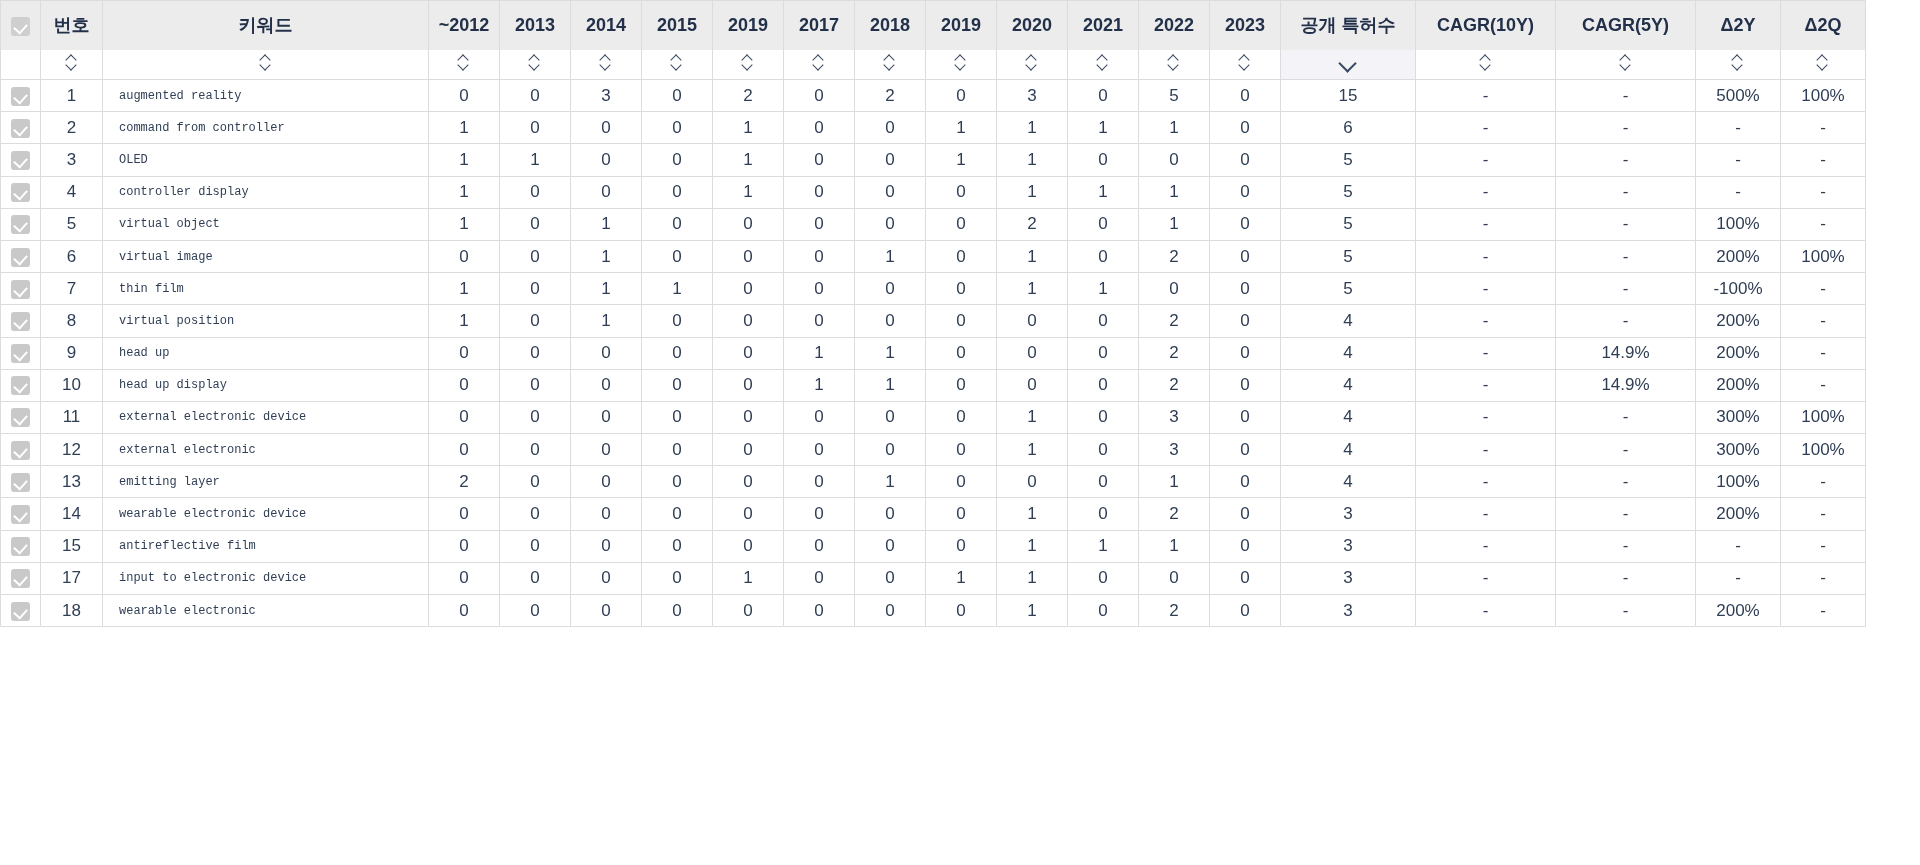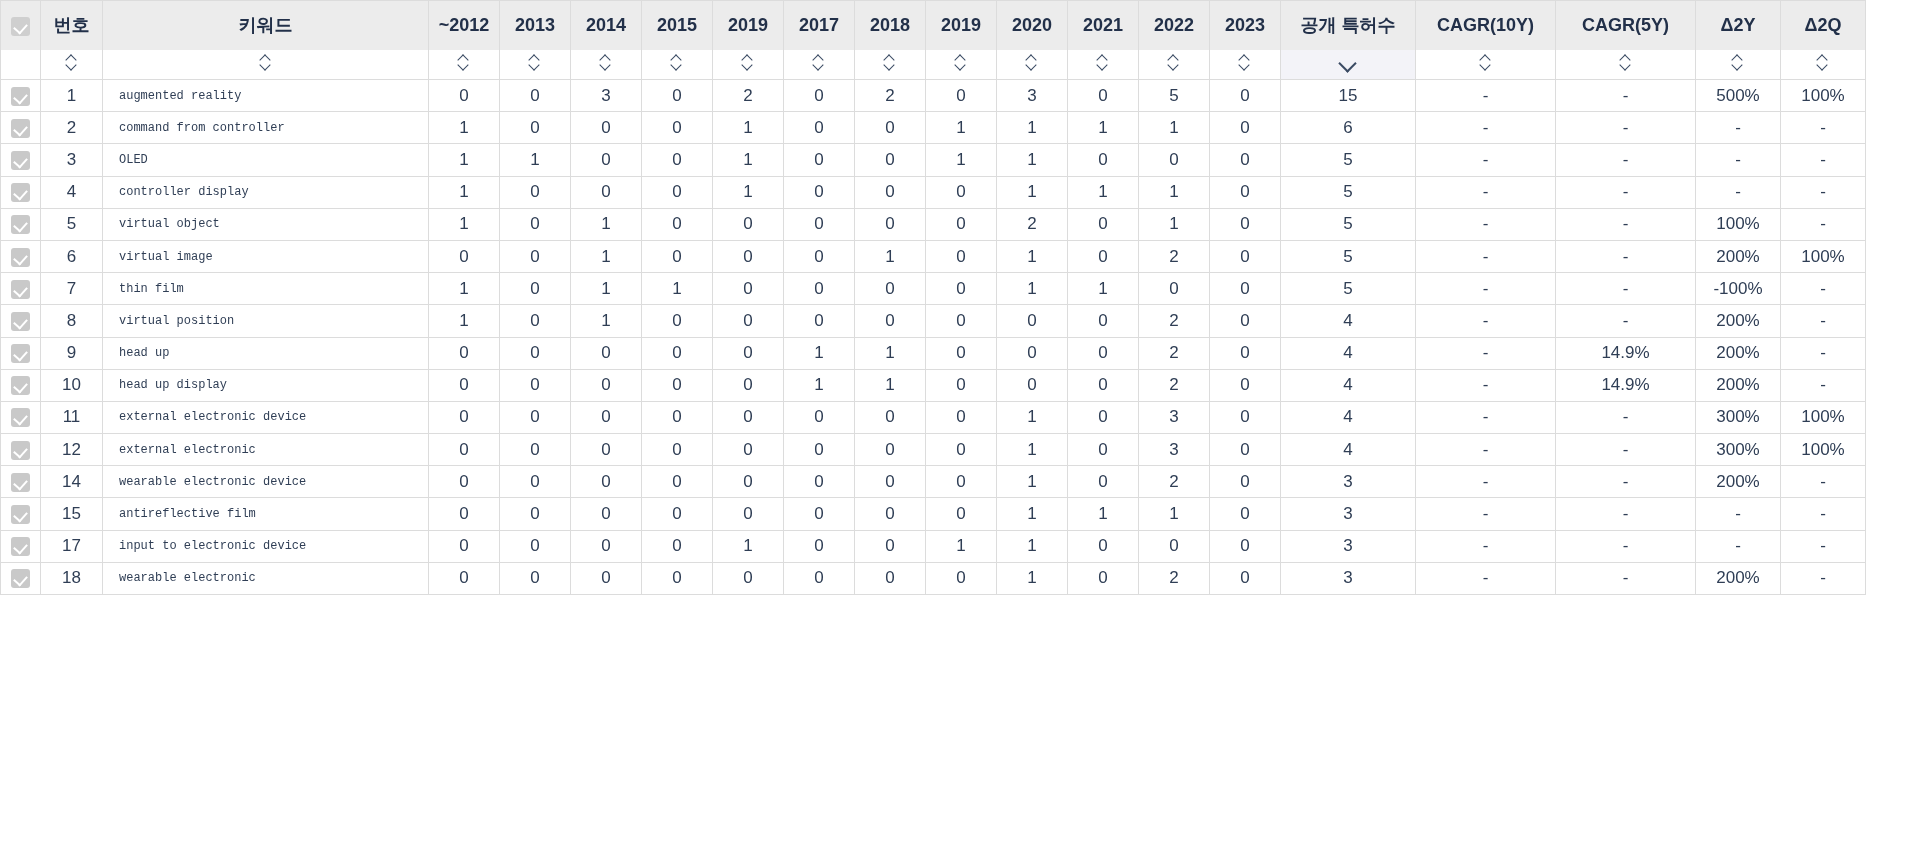--- a/index.html
+++ b/index.html
@@ -452,20 +452,42 @@
           <td class="yr-col">3</td>
           <td class="yr-col">0</td>
           <td class="total-col">4</td>
           <td class="cagr-col">-</td>
           <td class="cagr-col">-</td>
           <td class="delta-col">300%</td>
           <td class="delta-col">100%</td>
         </tr>
         <tr>
           <td class="check-col"><span class="cb"></span></td>
+          <td class="num-col">13</td>
+          <td class="kw-col">emitting layer</td>
+          <td class="yr-col">2</td>
+          <td class="yr-col">0</td>
+          <td class="yr-col">0</td>
+          <td class="yr-col">0</td>
+          <td class="yr-col">0</td>
+          <td class="yr-col">0</td>
+          <td class="yr-col">1</td>
+          <td class="yr-col">0</td>
+          <td class="yr-col">0</td>
+          <td class="yr-col">0</td>
+          <td class="yr-col">1</td>
+          <td class="yr-col">0</td>
+          <td class="total-col">4</td>
+          <td class="cagr-col">-</td>
+          <td class="cagr-col">-</td>
+          <td class="delta-col">100%</td>
+          <td class="delta-col">-</td>
+        </tr>
+        <tr>
+          <td class="check-col"><span class="cb"></span></td>
           <td class="num-col">14</td>
           <td class="kw-col">wearable electronic device</td>
           <td class="yr-col">0</td>
           <td class="yr-col">0</td>
           <td class="yr-col">0</td>
           <td class="yr-col">0</td>
           <td class="yr-col">0</td>
           <td class="yr-col">0</td>
           <td class="yr-col">0</td>
           <td class="yr-col">0</td>

